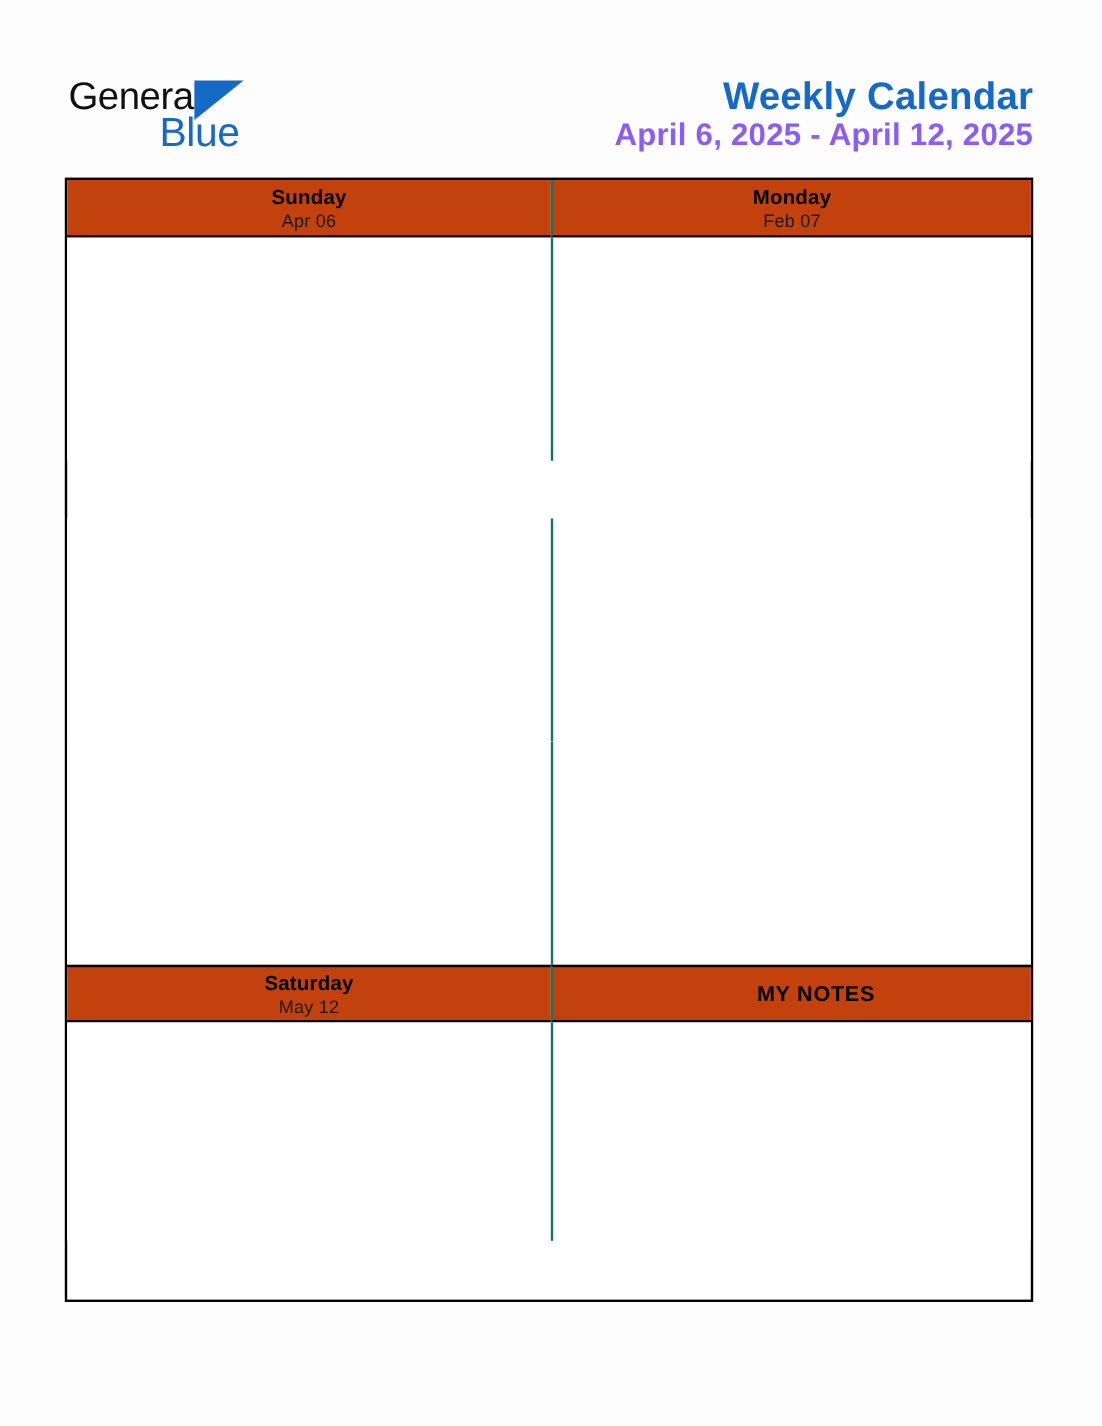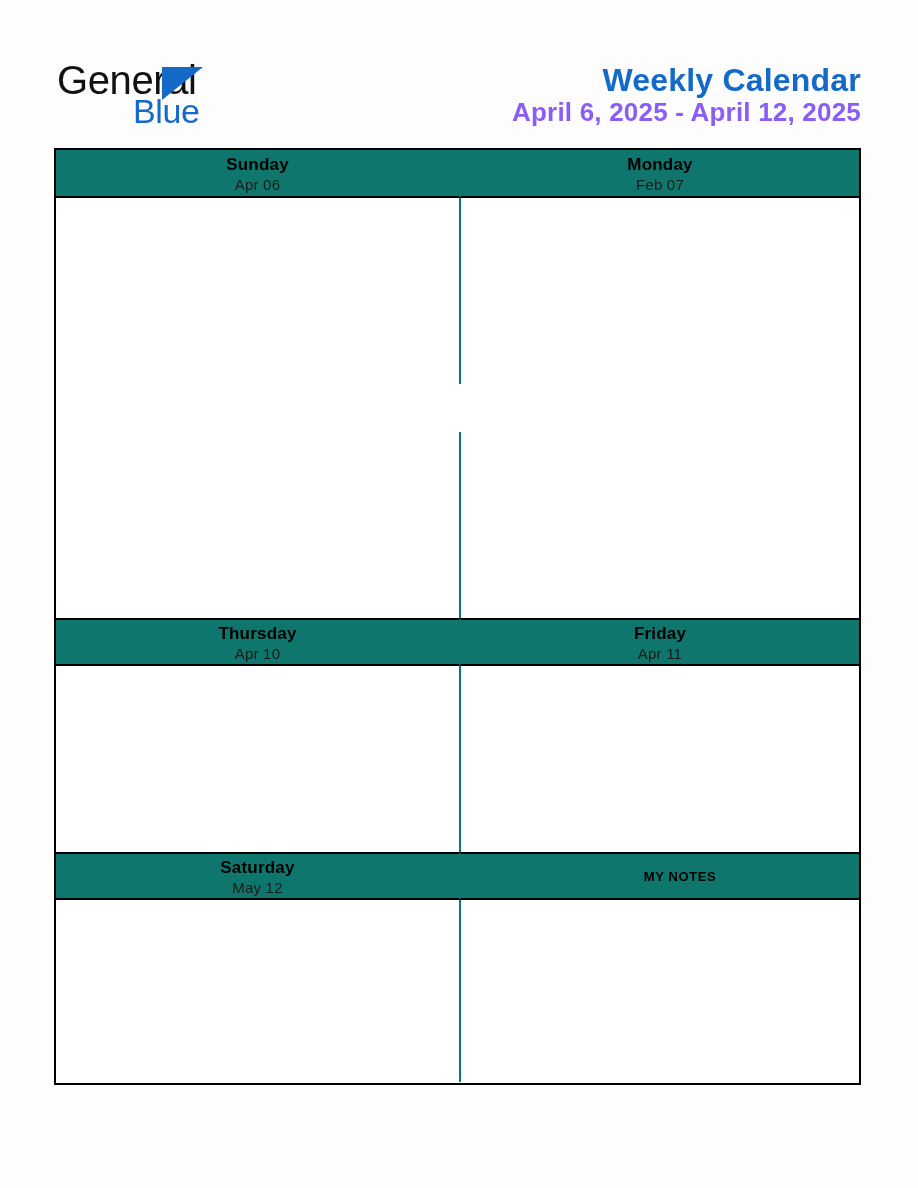--- a/index.html
+++ b/index.html
@@ -30,21 +30,21 @@
     left: 57px;
     top: 62px;
     width: 210px;
     height: 70px;
   }
   .logo-general {
     position: absolute;
     left: 0;
     top: 0;
     font-family: "Liberation Sans", sans-serif;
-    font-size: 40px;
+    font-size: 32px;
     font-weight: 400;
     color: #111111;
     letter-spacing: -0.4px;
     line-height: 36px;
     white-space: nowrap;
   }
   .logo-blue {
     position: absolute;
     left: 76px;
     top: 30px;
@@ -122,21 +122,21 @@
     width: 403px;
     position: relative;
   }
   .cal-cell.right {
     flex: 0 0 400px;
     width: 400px;
     border-left: 2px solid #0f766e;
   }
 
   .cal-cell.head {
-    background: #0f766e;
+    background: #c2410c;
     border-bottom: 2px solid #000000;
     border-top: 2px solid #000000;
     display: flex;
     flex-direction: column;
     align-items: center;
     justify-content: center;
     padding-top: 1px;
   }
   .cal-row.header-row:first-child .cal-cell.head {
     border-top: none;
@@ -155,21 +155,21 @@
   .day-date {
     font-family: "Liberation Sans", sans-serif;
     font-size: 15px;
     font-weight: 400;
     color: #1a1a1a;
     line-height: 19px;
     letter-spacing: 0.2px;
   }
   .notes-title {
     font-family: "Liberation Sans", sans-serif;
-    font-size: 13px;
+    font-size: 18px;
     font-weight: bold;
     color: #000000;
     line-height: 21px;
     letter-spacing: 0.6px;
     margin-left: 40px;
   }
 
   .cal-cell.body {
     background: #ffffff;
   }
@@ -211,30 +211,20 @@
   </div>
 
   <div class="cal-row header-row">
   </div>
 
   <div class="cal-row body-row-2">
     <div class="cal-cell body left"></div>
     <div class="cal-cell body right"></div>
   </div>
 
-  <div class="cal-row header-row">
-    <div class="cal-cell head left">
-      <span class="day-name">Thursday</span>
-      <span class="day-date">Apr 10</span>
-    </div>
-    <div class="cal-cell head right">
-      <span class="day-name">Friday</span>
-      <span class="day-date">Apr 11</span>
-    </div>
-  </div>
 
   <div class="cal-row body-row-3">
     <div class="cal-cell body left"></div>
     <div class="cal-cell body right"></div>
   </div>
 
   <div class="cal-row header-row">
     <div class="cal-cell head left">
       <span class="day-name">Saturday</span>
       <span class="day-date">May 12</span>

